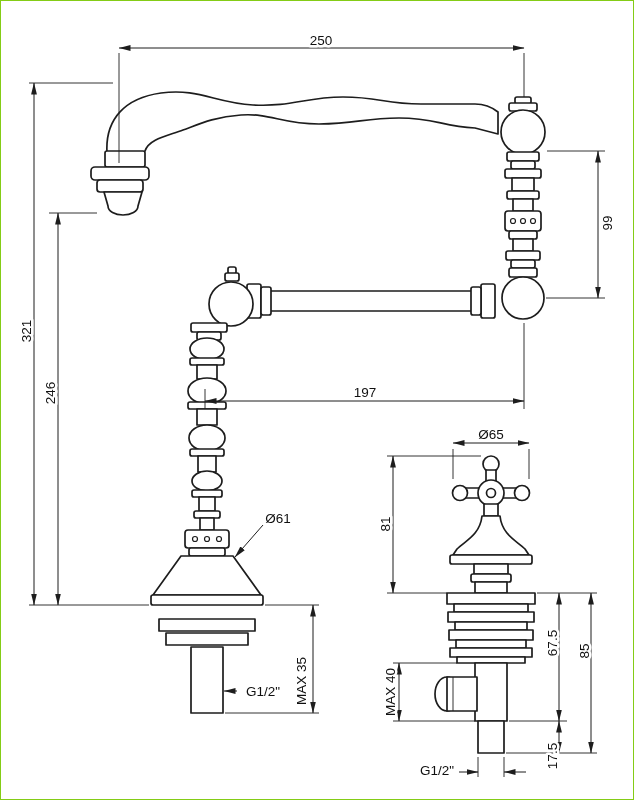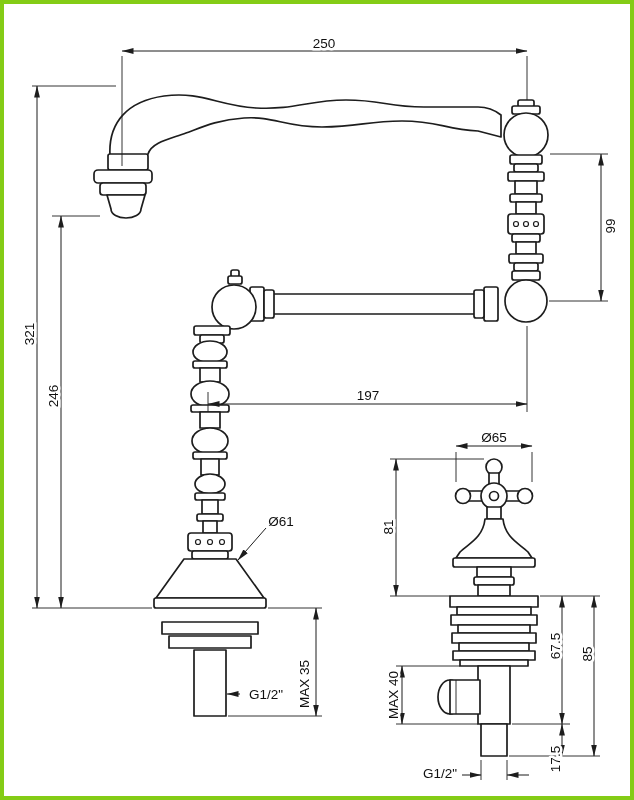--- a/index.html
+++ b/index.html
@@ -1,16 +1,16 @@
 <!DOCTYPE html>
 <html><head>
 <meta charset="utf-8">
 <style>
   html,body{margin:0;padding:0;background:#ffffff;}
-  .stage{width:634px;height:800px;position:relative;background:#fff;border:4px solid #84cc16;box-sizing:border-box;font-family:"Liberation Sans",sans-serif;}
+  .stage{width:634px;height:800px;position:relative;background:#fff;border:1px solid #84cc16;box-sizing:border-box;font-family:"Liberation Sans",sans-serif;}
   svg{display:block;}
   .outline{fill:#ffffff;stroke:#1d1d1d;stroke-width:1.7;stroke-linejoin:round;}
   .dot{fill:#ffffff;stroke:#1d1d1d;stroke-width:1.2;}
   .dimline{fill:none;stroke:#1d1d1d;stroke-width:1;}
   .dima{marker-start:url(#arw);marker-end:url(#arw);}
   .dime{marker-end:url(#arw);}
   .dims{marker-start:url(#arw);}
   .ext{fill:none;stroke:#1d1d1d;stroke-width:0.9;}
   .dim-text{font:13.5px "Liberation Sans",sans-serif;fill:#101010;paint-order:stroke;stroke:#ffffff;stroke-width:5px;stroke-linejoin:round;}
 </style>

